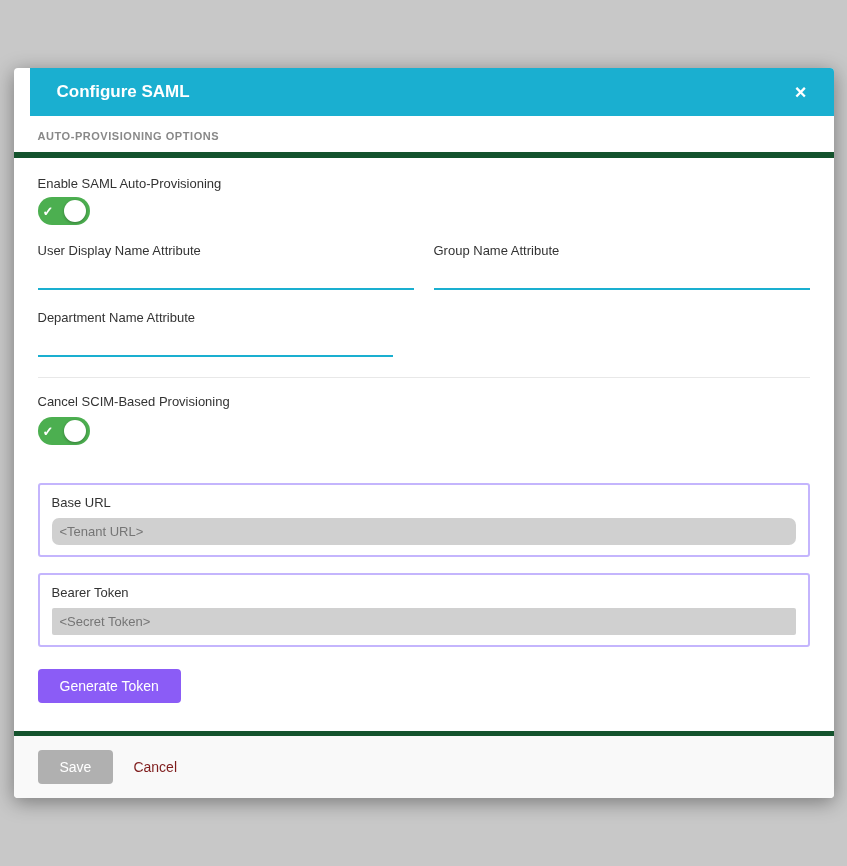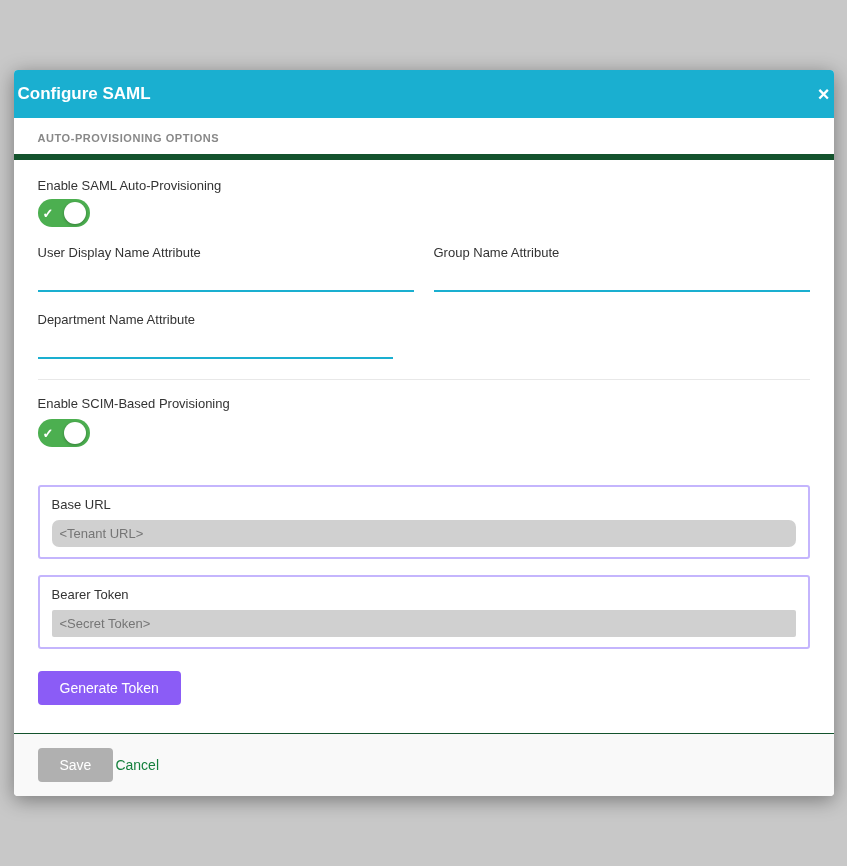--- a/index.html
+++ b/index.html
@@ -23,24 +23,25 @@
       background: #fff;
       border-radius: 4px;
       overflow: hidden;
       box-shadow: 0 4px 20px rgba(0,0,0,0.4);
       display: flex;
       flex-direction: column;
     }
     .modal-header {
       background: #1aafd0;
       color: #fff;
-      padding: 14px 4px;
+      padding: 14px 27px;
       display: flex;
       align-items: center;
       justify-content: space-between;
+      margin-left: 16px;
     }
     .modal-header-title {
       font-size: 17px;
       font-weight: bold;
     }
     .modal-close-btn {
       background: none;
       border: none;
       color: #fff;
       font-size: 20px;
@@ -163,40 +164,40 @@
       color: #fff;
       border: none;
       border-radius: 4px;
       padding: 9px 22px;
       font-size: 14px;
       cursor: pointer;
       margin-top: 6px;
       margin-bottom: 18px;
     }
     .modal-footer {
-      border-top: 1px solid #14532d;
+      border-top: 5px solid #14532d;
       padding: 14px 24px;
       display: flex;
       align-items: center;
-      gap: 2px;
+      gap: 20px;
       background: #f9f9f9;
     }
     .footer-save-btn {
       background: #b0b0b0;
       color: #fff;
       border: none;
       border-radius: 4px;
       padding: 9px 22px;
       font-size: 14px;
       cursor: pointer;
     }
     .footer-cancel-btn {
       background: none;
       border: none;
-      color: #15803d;
+      color: #7f1d1d;
       font-size: 14px;
       cursor: pointer;
     }
     .divider {
       height: 1px;
       background: #e8e8e8;
       margin: 4px 0 16px 0;
     }
     .scim-label-row {
       margin-bottom: 8px;
@@ -241,21 +242,21 @@
         </div>
 
         <div style="margin-bottom: 20px;">
           <div class="field-label">Department Name Attribute</div>
           <input class="field-input" type="text" value="" style="width: 46%;">
         </div>
 
         <div class="divider"></div>
 
         <div class="scim-label-row">
-          <div class="field-label">Enable SCIM-Based Provisioning</div>
+          <div class="field-label">Cancel SCIM-Based Provisioning</div>
         </div>
         <div class="toggle-wrapper">
           <div class="toggle">
             <div class="toggle-track">
               <span class="toggle-check">✓</span>
               <div class="toggle-thumb"></div>
             </div>
           </div>
         </div>
 

